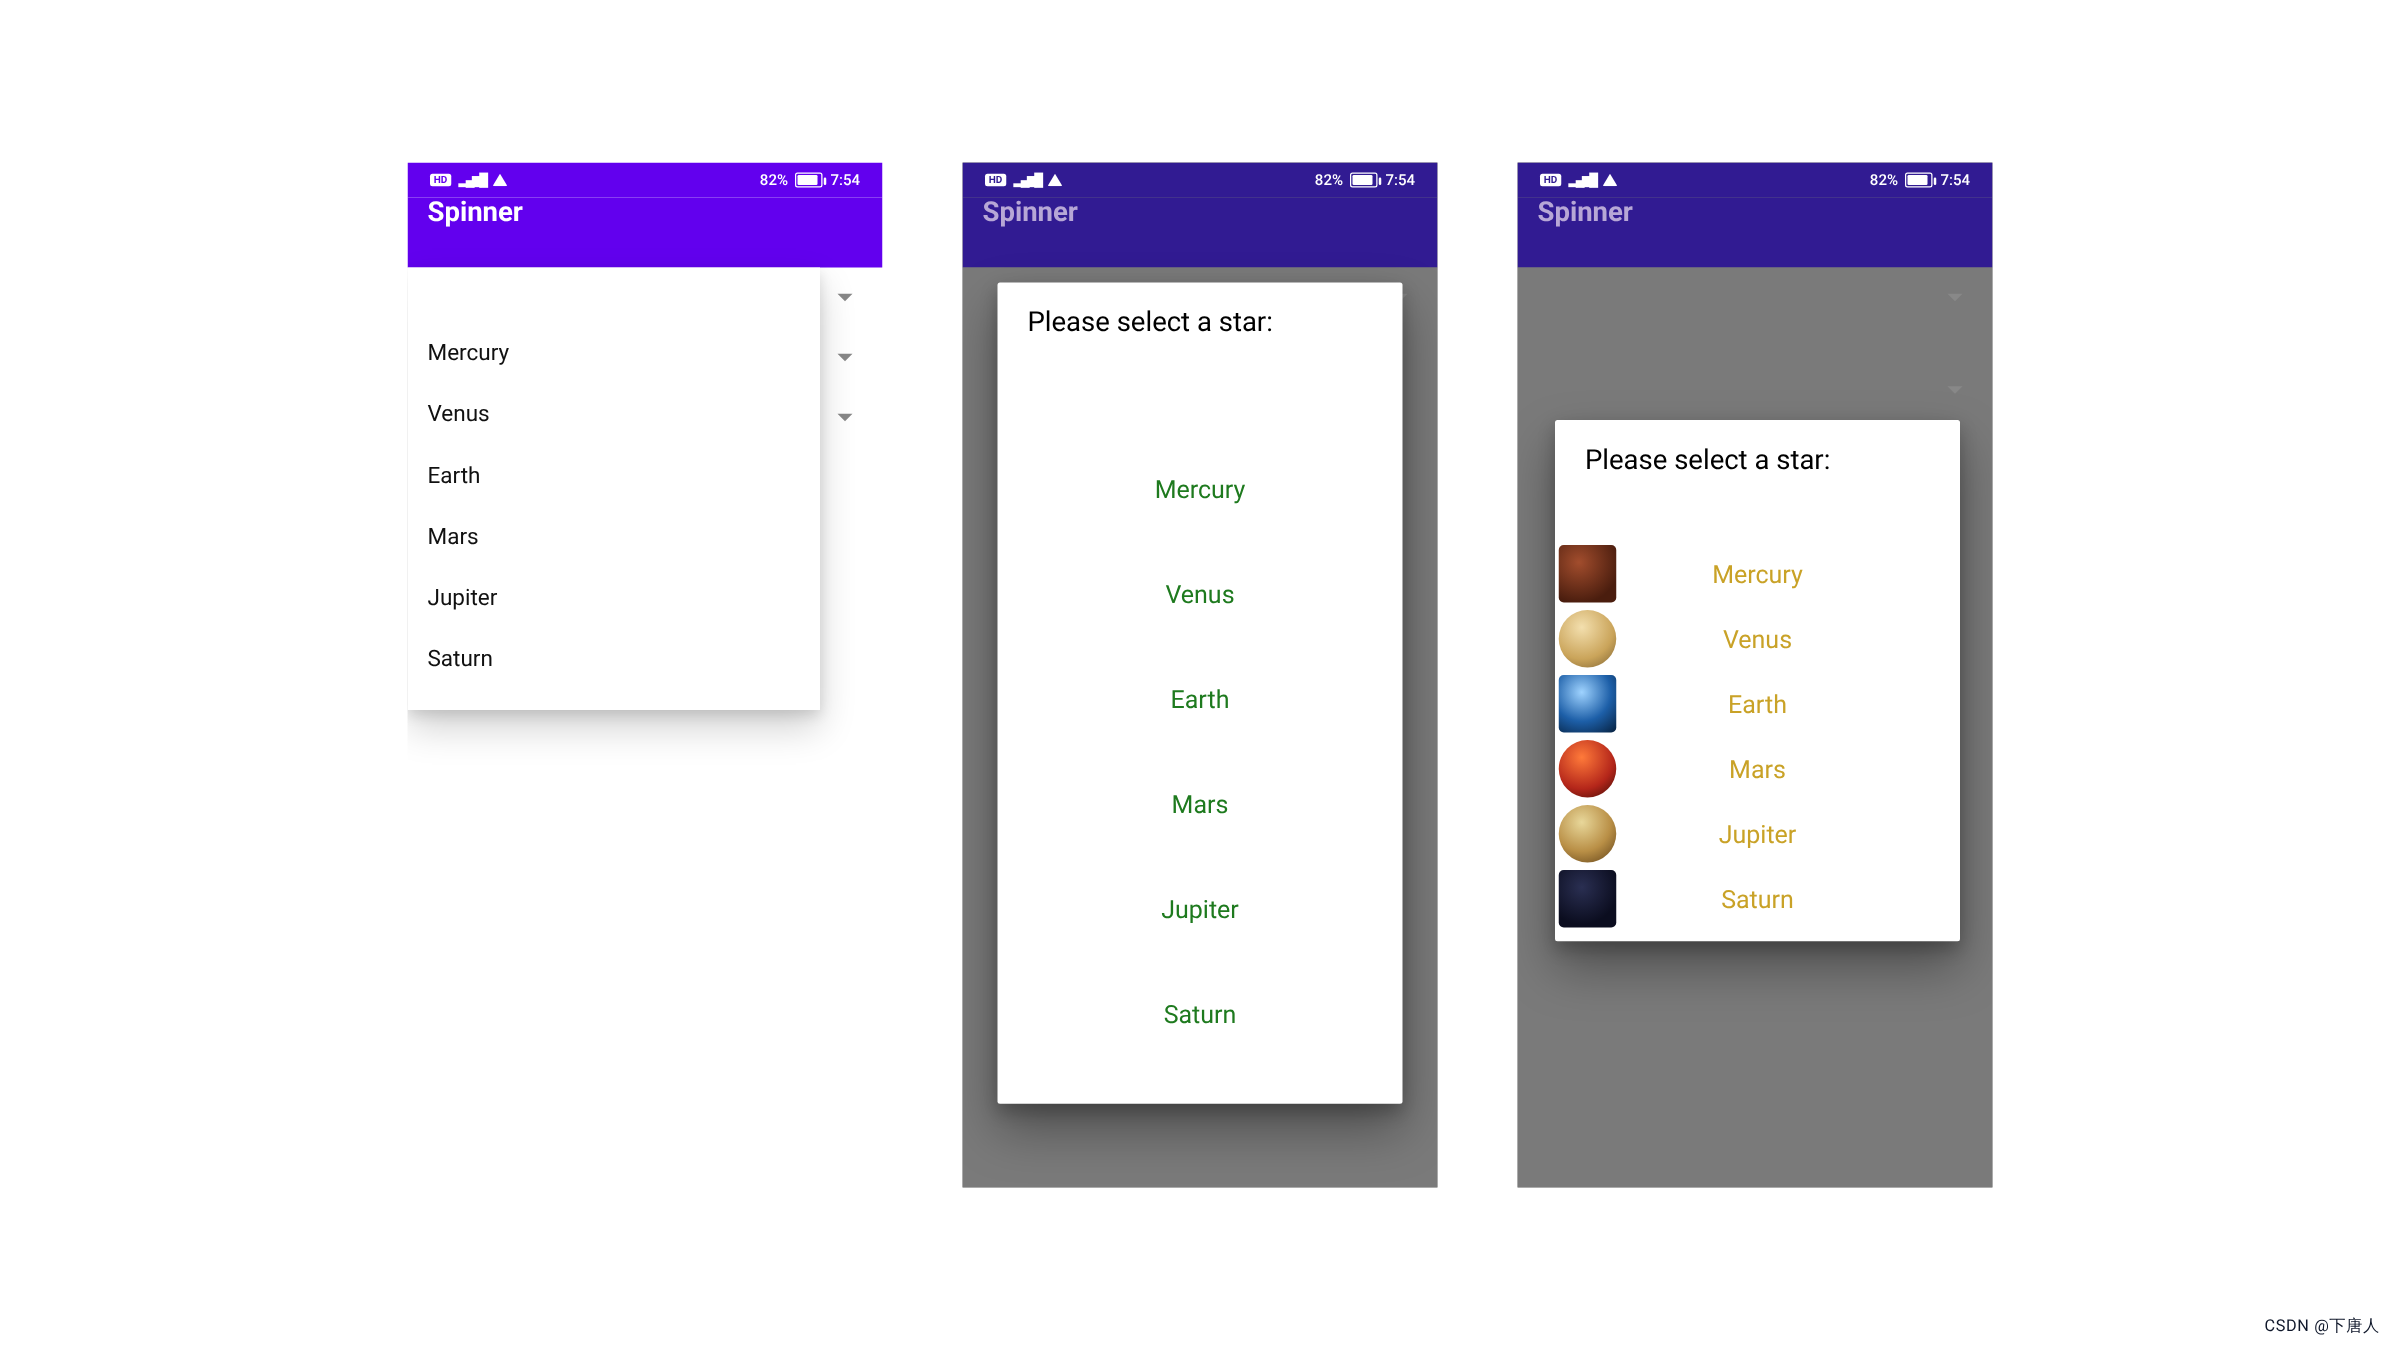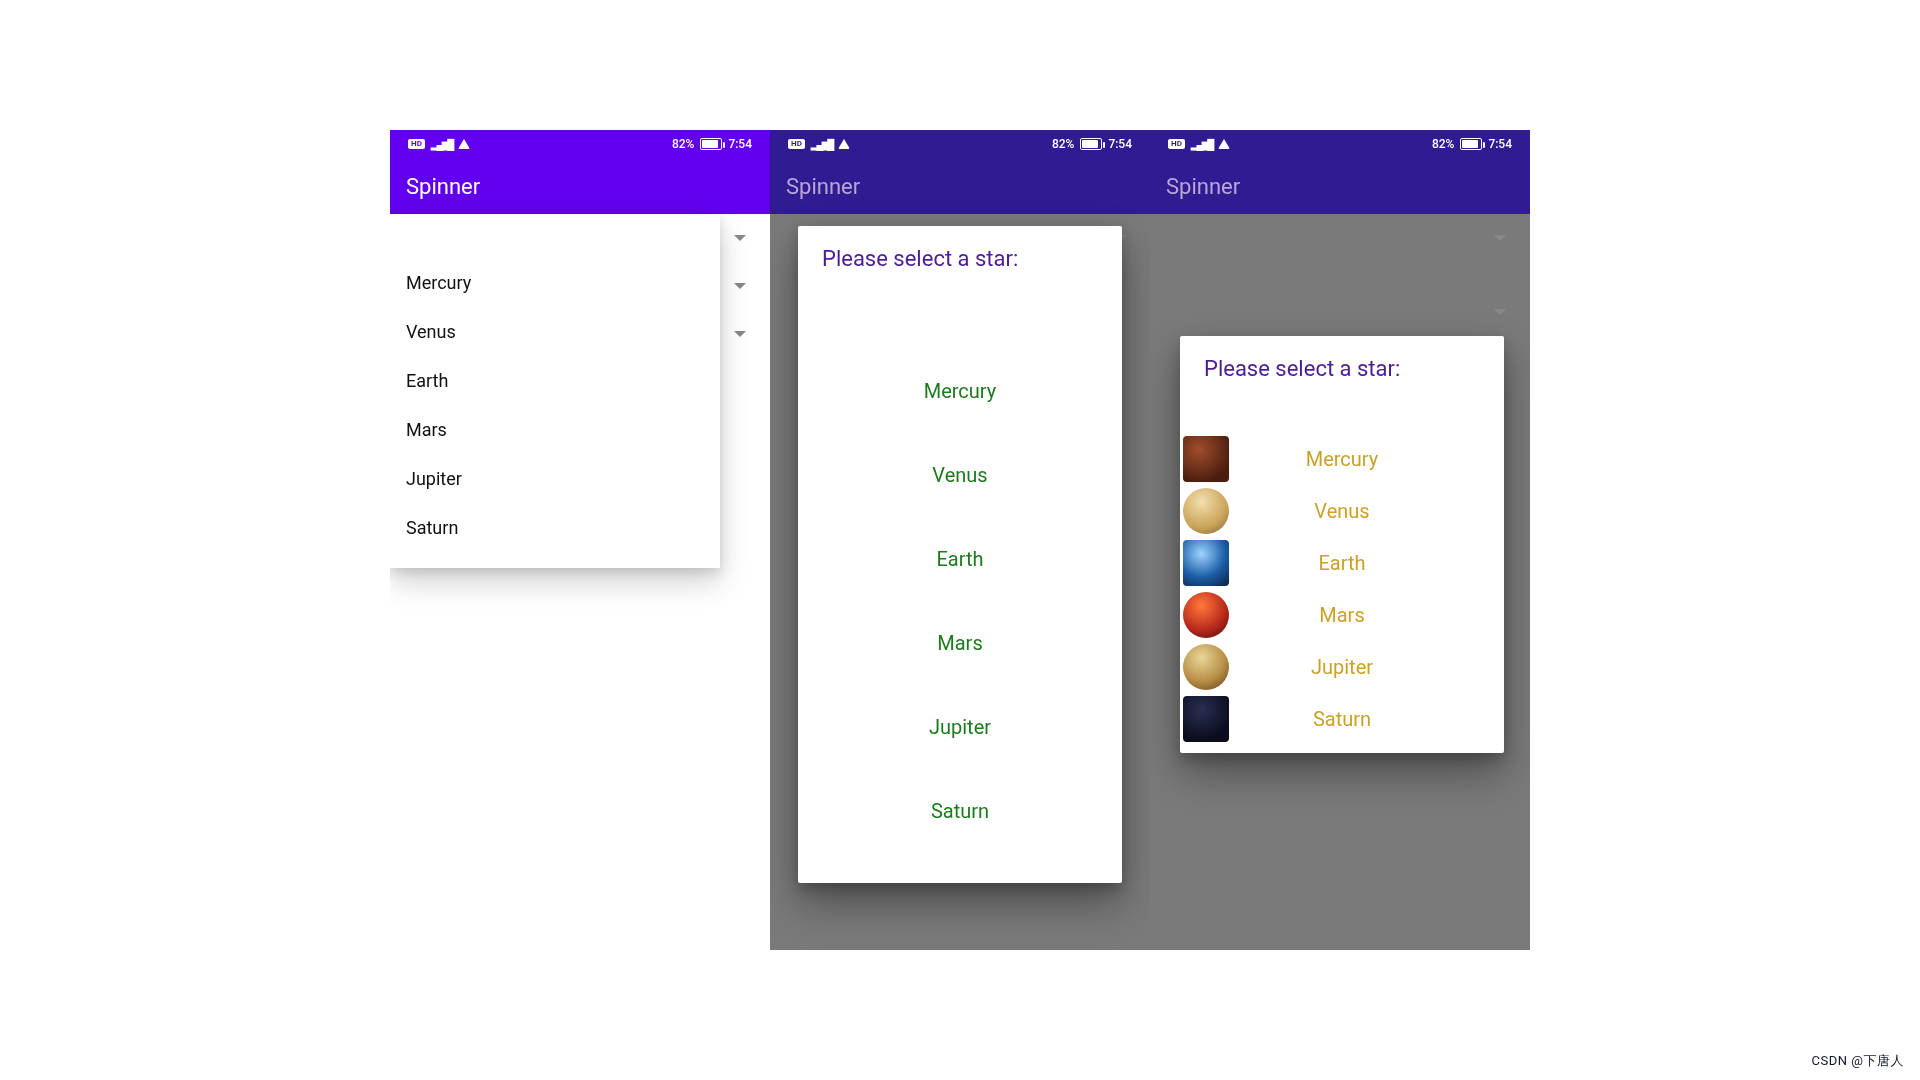--- a/index.html
+++ b/index.html
@@ -9,20 +9,21 @@
     background: #ffffff;
     font-family: Roboto, "Segoe UI", Arial, sans-serif;
     position: relative;
     overflow: hidden;
   }
   .stage {
     position: absolute;
     left: 50%; top: 50%;
     transform: translate(-50%, -50%) scale(1.0);
     display: flex;
+    gap: 64px;
     align-items: flex-start;
   }
   .phone {
     width: 380px;
     height: 820px;
     position: relative;
     overflow: hidden;
     background: #ffffff;
   }
   .phone.dimmed { background: #7a7a7a; }
@@ -44,25 +45,25 @@
   }
   .battery::after { content:""; position:absolute; right:-4px; top:3px; width:2px; height:6px; background:#fff; border-radius:1px; }
   .battery .fill { position:absolute; left:1px; top:1px; bottom:1px; width:80%; background:#fff; border-radius:1px; }
   .hd-badge { background:#fff; color:#6200EE; font-size:8px; font-weight:700; padding:1px 3px; border-radius:2px; line-height:1; }
   .sb-dark .hd-badge { color:#311B92; }
   .wifi { width:0; height:0; border-left:6px solid transparent; border-right:6px solid transparent; border-bottom:10px solid #fff; border-radius:2px; }
   
   .appbar {
     height: 56px;
     display: flex;
-    align-items: center;
+    align-items: flex-start;
     padding: 0 16px;
     color: #ffffff;
     font-size: 22px;
-    font-weight: 400;
+    font-weight: 700;
   }
   .appbar.primary { background: #6200EE; }
   .appbar.primary-dark { background: #311B92; color: #b7a7d6; }
   
   .spinner-row { height: 48px; display:flex; align-items:center; justify-content:flex-end; padding:0 24px; }
   .caret { width:0; height:0; border-left:6px solid transparent; border-right:6px solid transparent; border-top:6px solid #888; }
   
   .popup1 {
     position: absolute;
     left: 0; top: 84px;
@@ -78,21 +79,21 @@
   }
   
   .dialog {
     position: absolute;
     background: #fff;
     box-shadow: 0 20px 40px rgba(0,0,0,0.35), 0 6px 14px rgba(0,0,0,0.22);
     border-radius: 2px;
   }
   .dialog .title {
     font-size: 22px;
-    color: #4c1d95;
+    color: #000000;
     padding: 20px 24px 8px 24px;
   }
   
   .dialog.s2 {
     left: 28px; top: 96px; width: 324px; padding-bottom: 30px;
   }
   .dialog.s2 .spacer { height: 70px; }
   .dialog.s2 .opt {
     text-align: center;
     font-size: 20px;

